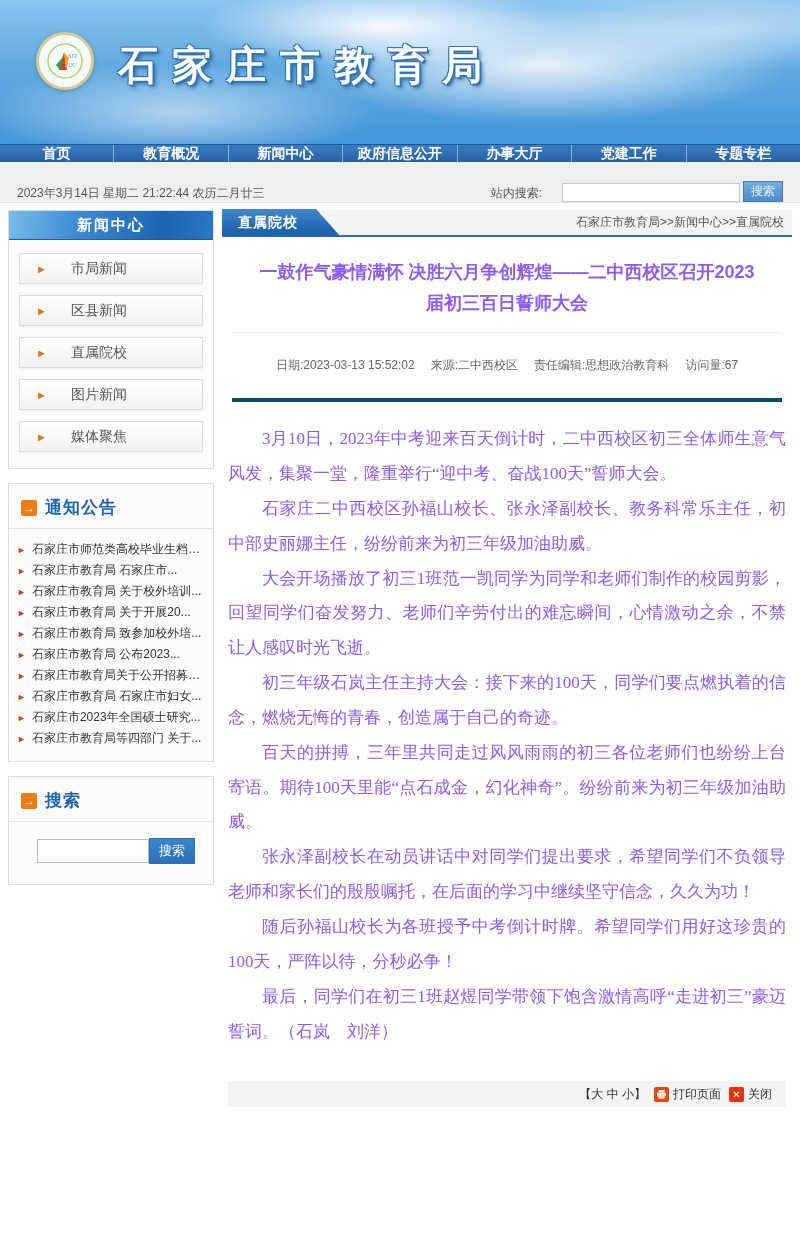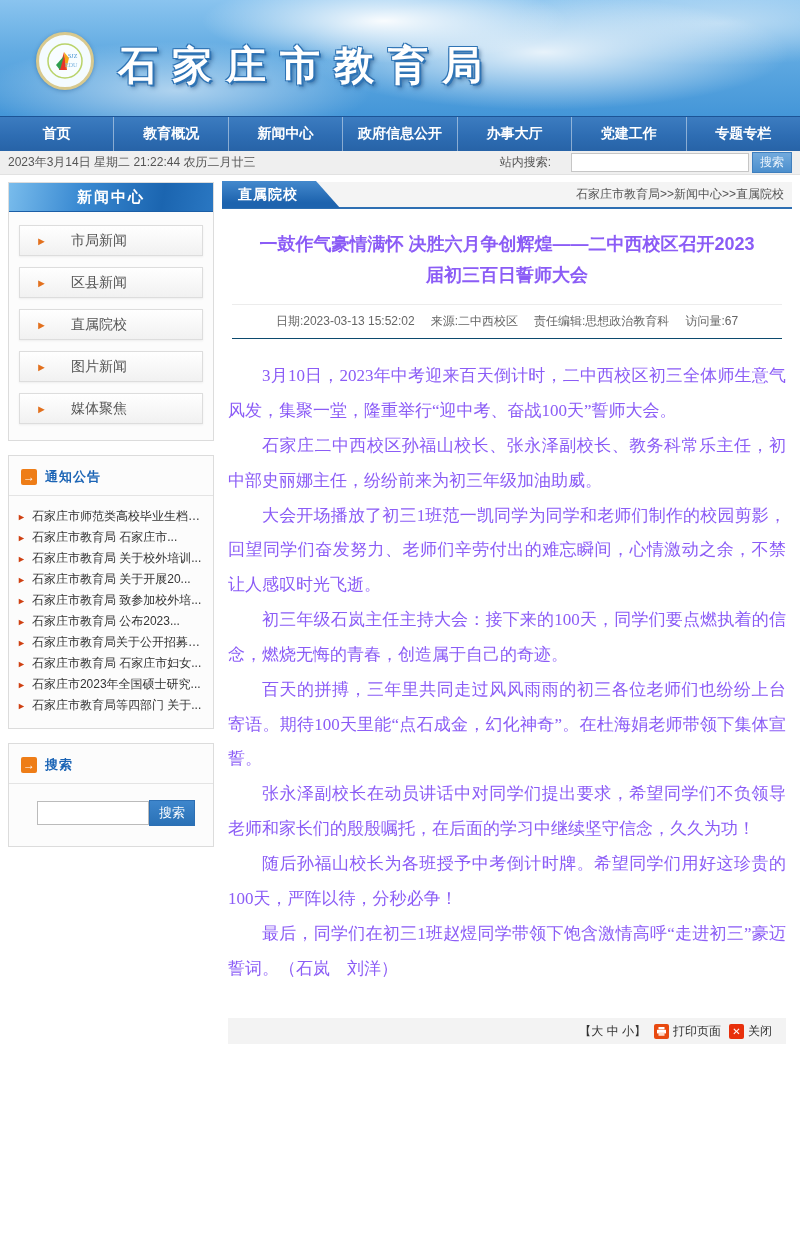--- a/index.html
+++ b/index.html
@@ -5,21 +5,21 @@
   * { margin:0; padding:0; box-sizing:border-box; }
   html,body { background:#ffffff; }
   body {
     width:800px; min-height:1239px; margin:0 auto;
     font-family:"Liberation Sans","DejaVu Sans",sans-serif;
     color:#333; position:relative;
   }
 
   
   .banner {
-    height:116px; position:relative; overflow:hidden;
+    height:144px; position:relative; overflow:hidden;
     background:
       radial-gradient(ellipse 260px 60px at 48% 18%, rgba(255,255,255,.95), rgba(255,255,255,0) 70%),
       radial-gradient(ellipse 340px 80px at 68% 45%, rgba(255,255,255,.85), rgba(255,255,255,0) 72%),
       radial-gradient(ellipse 280px 70px at 22% 78%, rgba(255,255,255,.55), rgba(255,255,255,0) 70%),
       radial-gradient(ellipse 300px 60px at 90% 20%, rgba(255,255,255,.5), rgba(255,255,255,0) 70%),
       linear-gradient(180deg,#8ac4ef 0%, #62abe2 45%, #4496d8 100%);
   }
   .logo {
     position:absolute; left:36px; top:32px; width:58px; height:58px;
     background:#f4fbff; border:3px solid #d8c98e; border-radius:50%;
@@ -30,36 +30,36 @@
   .site-title {
     position:absolute; left:118px; top:38px;
     font-size:40px; font-weight:bold; letter-spacing:14px; color:#ffffff;
     font-family:"Liberation Serif","DejaVu Serif",serif;
     text-shadow:2px 2px 0 #2f74b5, -1px -1px 0 #2f74b5, 1px -1px 0 #2f74b5, -1px 1px 0 #2f74b5, 3px 3px 4px rgba(20,60,110,.6);
     white-space:nowrap;
   }
 
   
   .nav {
-    height:35px; display:flex;
+    height:18px; display:flex;
     background:linear-gradient(180deg,#3c7cc0 0%, #2e6db3 55%, #2763a7 100%);
     border-top:1px solid #1c5496;
   }
   .nav-item {
     flex:1; display:flex; align-items:center; justify-content:center;
     color:#fff; font-size:14px; font-weight:bold; cursor:pointer;
     border-right:1px solid rgba(255,255,255,.45);
     text-decoration:none;
   }
   .nav-item:last-child { border-right:none;border-radius:8px; }
 
   
   .statusbar {
-    height:24px; background:#efefef; border-bottom:1px solid #e2e2e2;
-    display:flex; align-items:center; padding:0 8px; font-size:12px; color:#555;
+    height:41px; background:#efefef; border-bottom:1px solid #e2e2e2;
+    display:flex; align-items:flex-end; padding:0 17px; font-size:12px; color:#555;
   }
   .statusbar .spacer { flex:1; }
   .site-search-label { color:#555; margin-right:20px; }
   .site-search-input {
     width:178px; height:19px; border:1px solid #c6c6c6; background:#fff;
     font-size:12px; padding:0 4px; outline:none;
   }
   .site-search-btn {
     width:40px; height:21px; margin-left:3px; border:1px solid #3f7fbe;
     background:linear-gradient(180deg,#72aadd,#4c8fcd); color:#eaf3fb;
@@ -90,21 +90,21 @@
   .menu-item .lbl { font-size:14px; color:#555; margin-left:24px; }
 
   .panel-hd-light {
     display:flex; align-items:center; gap:8px;
     padding:12px 10px 9px 12px; border-bottom:1px solid #e4e4e4; background:#fcfcfc;
   }
   .sq-icon {
     width:16px; height:16px; background:#ee7d17; color:#fff; font-size:12px;
     display:flex; align-items:center; justify-content:center; border-radius:2px; flex:none;
   }
-  .panel-hd-light .t { color:#1b64b5; font-size:13px; font-weight:bold; letter-spacing:1px; }
+  .panel-hd-light .t { color:#1b64b5; font-size:17px; font-weight:bold; letter-spacing:1px; }
   .notice-list { padding:10px 6px 12px 8px; }
   .notice-item {
     display:flex; align-items:baseline; gap:6px; cursor:pointer;
     font-size:12px; color:#333; line-height:20px; white-space:nowrap; overflow:hidden;
   }
   .notice-item .b { color:#cf4012; font-size:9px; flex:none; }
   .notice-item .txt { overflow:hidden; text-overflow:ellipsis; }
 
   .side-search-row { display:flex; align-items:center; padding:16px 12px 20px 28px; }
   .side-search-input {
@@ -130,22 +130,22 @@
   }
   .breadcrumb { font-size:12px; color:#555; padding-right:8px; cursor:pointer; }
 
   .article { padding:14px 4px 0 4px; }
   .article-title {
     text-align:center; font-size:18px; font-weight:bold; color:#8b5cf6;
     line-height:1.7; padding:6px 30px 10px 30px;
   }
   .article-meta {
     display:flex; justify-content:center; gap:16px;
-    font-size:12px; color:#666; padding:8px 0;
-    border-top:1px solid #ececec; border-bottom:1px solid #0c4a6e;
+    font-size:12px; color:#666; padding:24px 0;
+    border-top:1px solid #ececec; border-bottom:4px solid #0c4a6e;
     margin:4px 6px 10px 6px;
   }
   .article-body {
     padding:10px 2px 16px 2px;
     font-family:"Liberation Serif","DejaVu Serif",serif;
     font-size:17px; color:#8b5cf6; text-align:justify;
   }
   .article-body p { text-indent:2em; line-height:2.05; }
 
   .article-footer {
@@ -322,21 +322,21 @@
         <span>责任编辑:思想政治教育科</span>
         <span>访问量:67</span>
       </div>
 
       <div class="article-body">
 
       <p>3月10日，2023年中考迎来百天倒计时，二中西校区初三全体师生意气风发，集聚一堂，隆重举行“迎中考、奋战100天”誓师大会。</p>
           <p>石家庄二中西校区孙福山校长、张永泽副校长、教务科常乐主任，初中部史丽娜主任，纷纷前来为初三年级加油助威。</p>
           <p>大会开场播放了初三1班范一凯同学为同学和老师们制作的校园剪影，回望同学们奋发努力、老师们辛劳付出的难忘瞬间，心情激动之余，不禁让人感叹时光飞逝。</p>
           <p>初三年级石岚主任主持大会：接下来的100天，同学们要点燃执着的信念，燃烧无悔的青春，创造属于自己的奇迹。</p>
-          <p>百天的拼搏，三年里共同走过风风雨雨的初三各位老师们也纷纷上台寄语。期待100天里能“点石成金，幻化神奇”。在杜海娟老师带领下集体宣誓。</p>
+          <p>百天的拼搏，三年里共同走过风风雨雨的初三各位老师们也纷纷上台寄语。期待100天里能“点石成金，幻化神奇”。纷纷前来为初三年级加油助威。</p>
           <p>张永泽副校长在动员讲话中对同学们提出要求，希望同学们不负领导老师和家长们的殷殷嘱托，在后面的学习中继续坚守信念，久久为功！</p>
           <p>随后孙福山校长为各班授予中考倒计时牌。希望同学们用好这珍贵的100天，严阵以待，分秒必争！</p>
           <p>最后，同学们在初三1班赵煜同学带领下饱含激情高呼“走进初三”豪迈誓词。（石岚　刘洋）</p>
         </div>
 
       <div class="article-footer">
         <span class="art-tool">【大 中 小】</span>
         <span class="art-tool">
           <span class="tool-ico ico-print">
             <svg width="11" height="11" viewBox="0 0 11 11">

